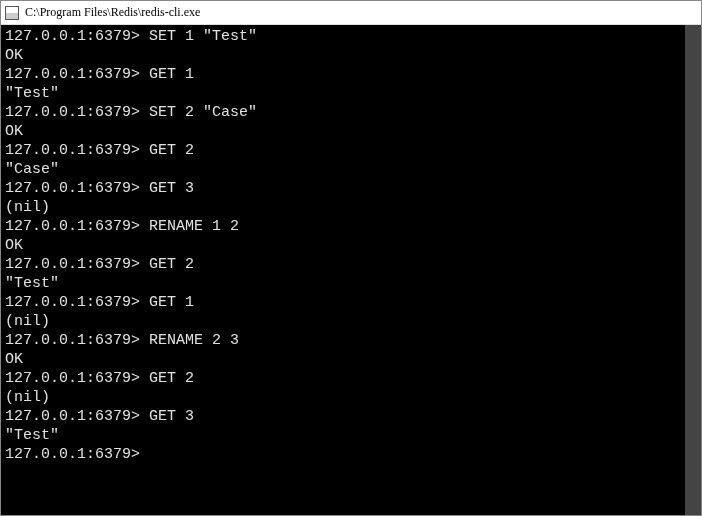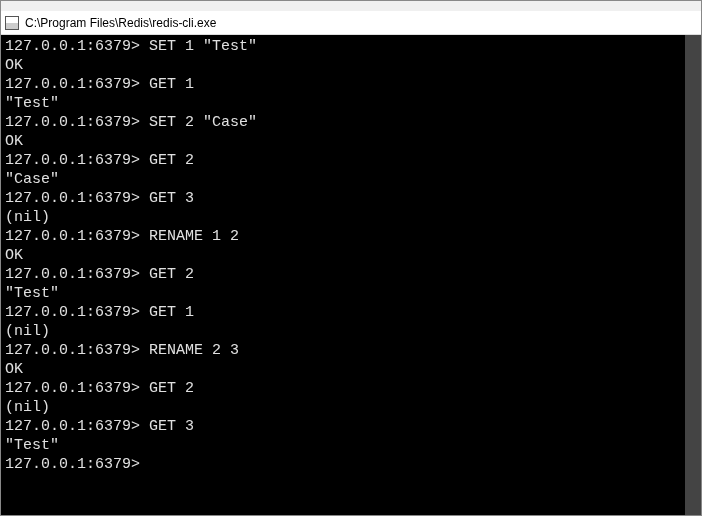--- a/index.html
+++ b/index.html
@@ -21,24 +21,23 @@
       flex-direction: column;
       border: 1px solid #888;
     }
     .titlebar {
       background: #ffffff;
       height: 24px;
       display: flex;
       align-items: center;
       padding: 0 4px;
       border-bottom: 1px solid #ddd;
-      font-family: Liberation Sans, sans-serif;
+      font-family: Liberation Serif, serif;
       font-size: 12px;
       color: #000;
-      margin-top: 10px;
     }
     .titlebar-icon {
       width: 14px;
       height: 14px;
       margin-right: 6px;
       display: inline-block;
       border: 1px solid #555;
       background: linear-gradient(to bottom, #fff 0%, #fff 50%, #ccc 50%, #ccc 100%);
     }
     .terminal {

